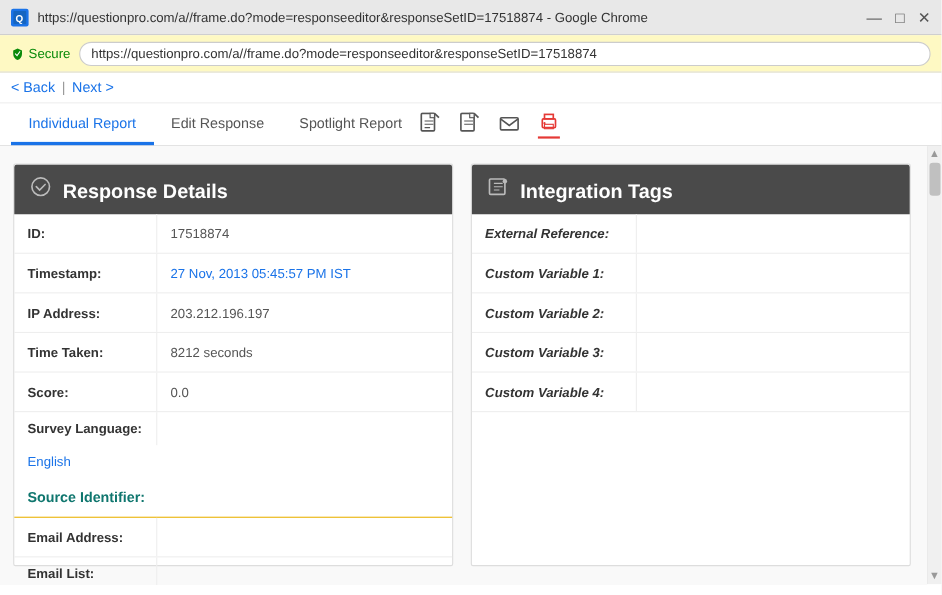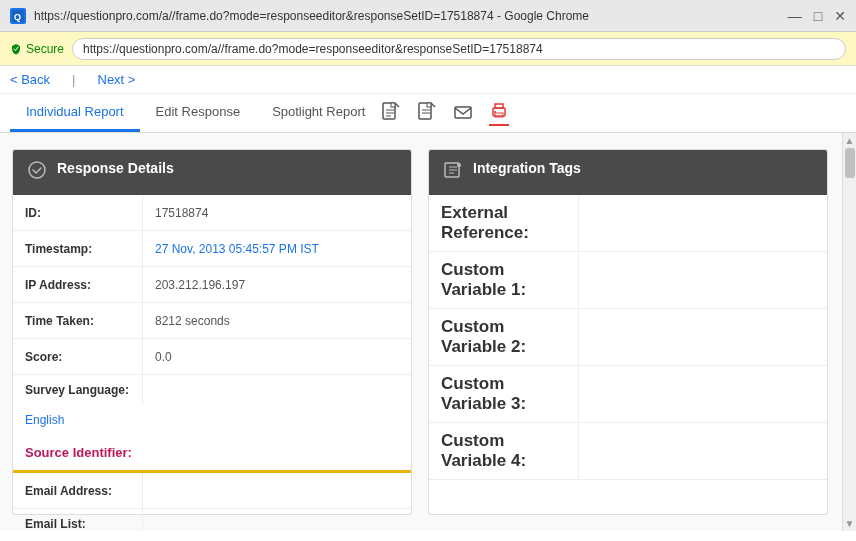--- a/index.html
+++ b/index.html
@@ -72,21 +72,21 @@
       font-size: 12px;
       color: #333;
       flex: 1;
     }
 
     
     .nav-bar {
       display: flex;
       align-items: center;
       padding: 6px 10px;
-      gap: 22px;
+      gap: 6px;
       border-bottom: 1px solid #eee;
     }
     .nav-link {
       font-size: 13px;
       color: #1a73e8;
       cursor: pointer;
       text-decoration: none;
     }
     .nav-separator {
       color: #999;
@@ -146,23 +146,23 @@
       flex: 1;
       background: white;
       border: 1px solid #ddd;
       border-radius: 2px;
     }
     .panel-header {
       background: #4a4a4a;
       color: white;
       padding: 10px 14px;
       display: flex;
-      align-items: flex-start;
+      align-items: flex-end;
       gap: 10px;
-      font-size: 14px;
+      font-size: 18px;
       font-weight: bold;
       border-radius: 2px 2px 0 0;
     }
     .panel-header-icon {
       font-size: 18px;
       color: #ddd;
     }
 
     
     .detail-row {
@@ -190,42 +190,43 @@
       color: #555;
       display: flex;
       align-items: center;
     }
     .detail-value.blue { color: #1a73e8; }
 
     .source-header {
       padding: 10px 12px;
       font-weight: bold;
       font-size: 13px;
-      color: #be185d;
-      border-bottom: 3px solid #eab308;
+      color: #0f766e;
+      border-bottom: 1px solid #eab308;
     }
 
     
     .integration-row {
       display: flex;
       border-bottom: 1px solid #eee;
       min-height: 36px;
       align-items: stretch;
     }
     .integration-row:last-child { border-bottom: none; }
     .integration-label {
       width: 150px;
       min-width: 150px;
       padding: 8px 12px;
       font-weight: bold;
-      font-size: 17px;
+      font-size: 12px;
       color: #333;
       border-right: 1px solid #eee;
       display: flex;
       align-items: center;
+      font-style: italic;
     }
     .integration-value {
       flex: 1;
       padding: 8px 12px;
       font-size: 12px;
       color: #555;
     }
   </style>
 </head>
 <body>

